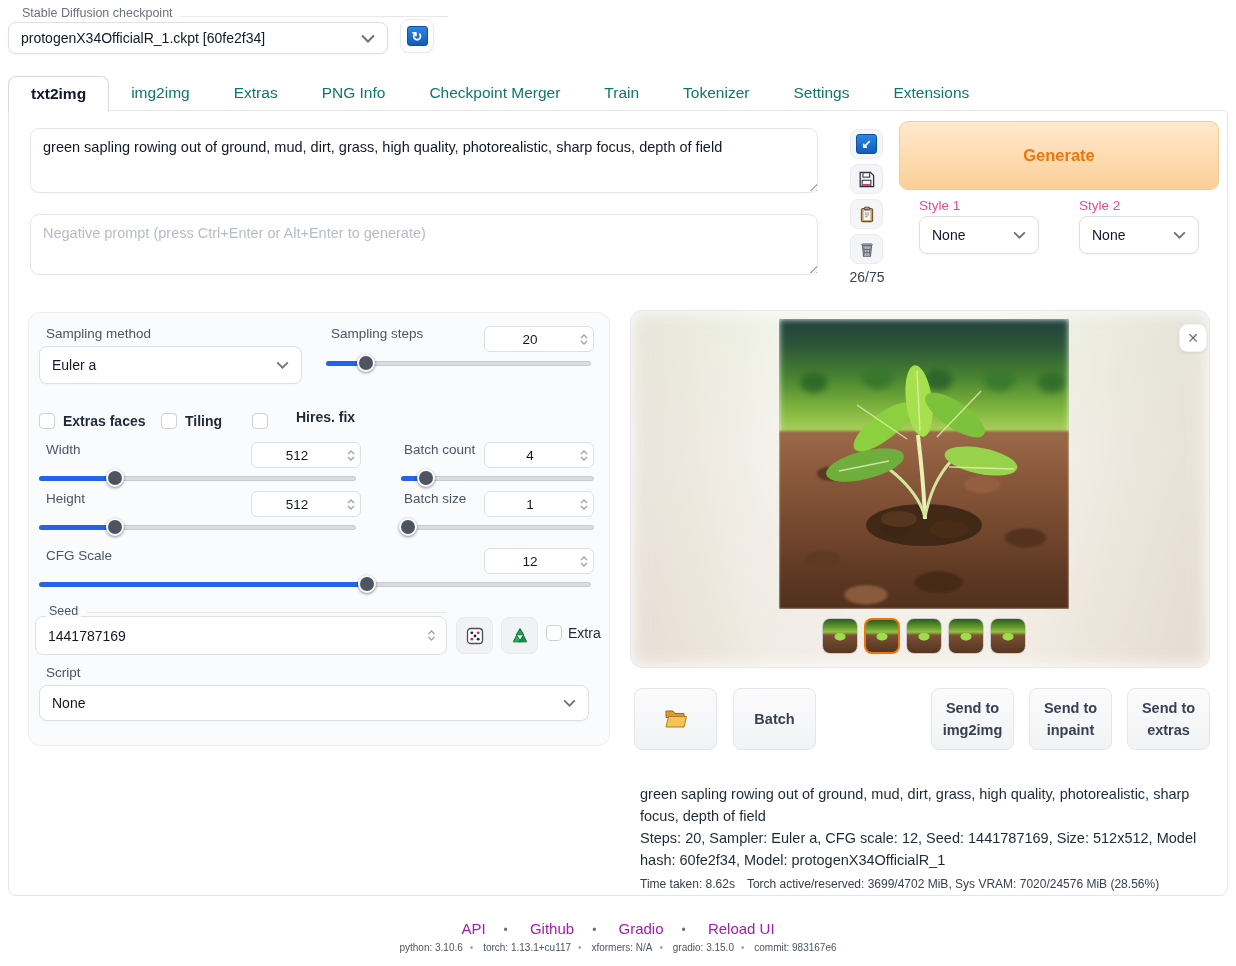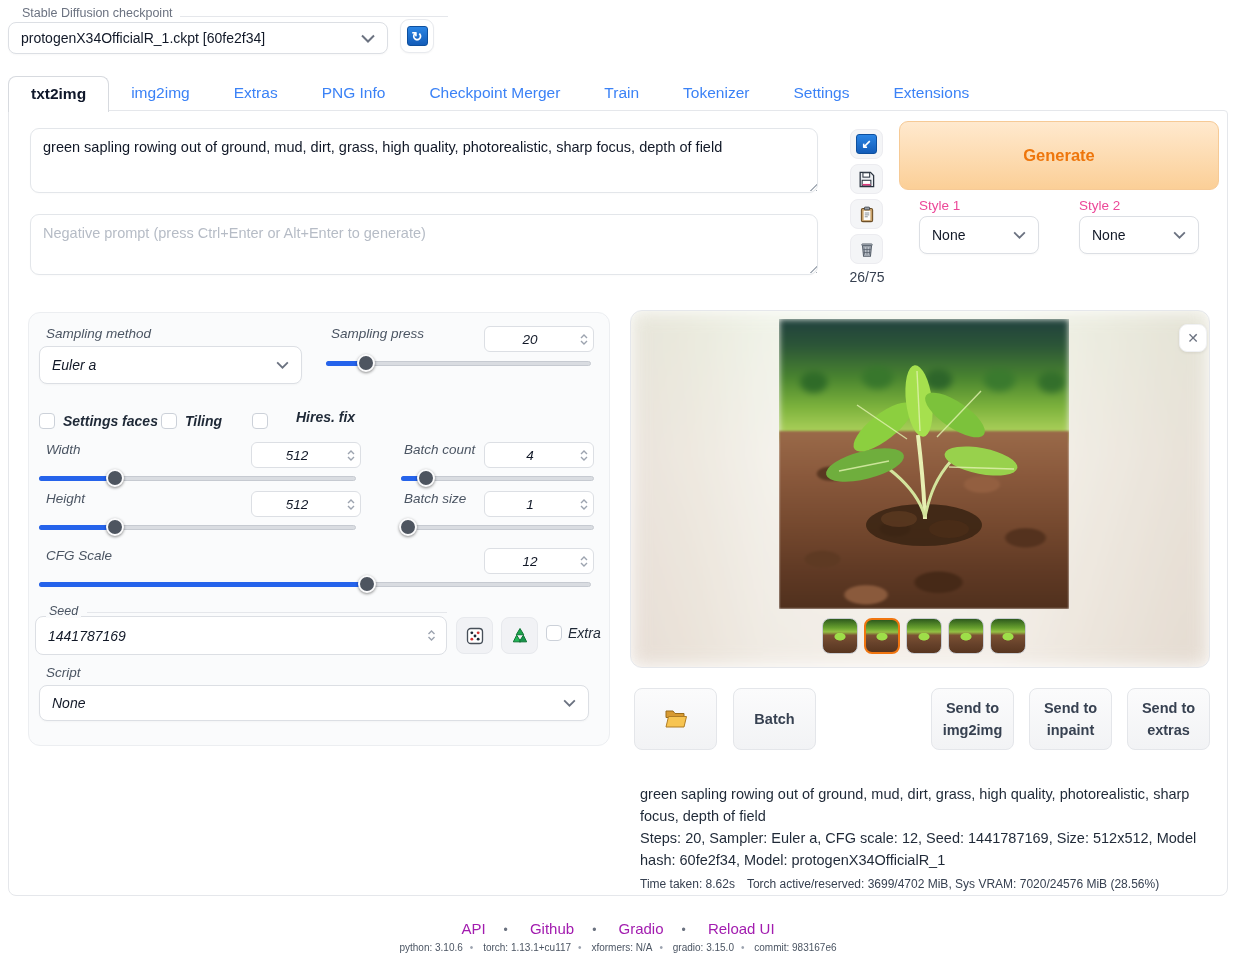--- a/index.html
+++ b/index.html
@@ -11,38 +11,38 @@
   .ckpt-label { position:absolute; left:18px; top:6px; font-size:12.5px; color:#6b7280; background:#fff; padding:0 4px; z-index:2; }
   .ckpt-line { position:absolute; left:180px; top:16px; width:268px; height:1px; background:#e5e7eb; }
   .select { background:#fff; border:1px solid #dcdfe4; border-radius:8px; display:flex; align-items:center; justify-content:space-between; padding:0 12px; cursor:pointer; box-shadow:0 1px 2px rgba(0,0,0,.03); }
   .select .val { font-size:14px; color:#111827; }
   .ckpt-select { position:absolute; left:8px; top:22px; width:380px; height:32px; }
   .iconbtn { position:absolute; background:#fff; border:1px solid #e8eaee; border-radius:9px; display:flex; align-items:center; justify-content:center; cursor:pointer; box-shadow:0 1px 2px rgba(0,0,0,.04); }
   .bluebox { width:21px; height:20px; background:linear-gradient(180deg,#2b85e4,#135cb8); border:1px solid #0d4f9e; border-radius:3px; color:#fff; display:flex; align-items:center; justify-content:center; font-size:13px; font-weight:bold; }
 
   
   .tabbar { position:absolute; left:8px; top:76px; height:35px; display:flex; z-index:3; }
-  .tab { padding:8px 22px 0 22px; font-size:15.5px; color:#3b82f6; cursor:pointer; white-space:nowrap; }
+  .tab { padding:8px 22px 0 22px; font-size:15.5px; color:#0f766e; cursor:pointer; white-space:nowrap; }
   .tab.active { background:#fff; border:1px solid #d7dadf; border-bottom:none; border-radius:8px 8px 0 0; color:#0f172a; font-weight:bold; margin-bottom:-1px; height:36px;text-align:right; }
   .main-panel { position:absolute; left:8px; top:110px; width:1220px; height:786px; border:1px solid #e5e7eb; border-radius:0 4px 8px 8px; background:#fff; }
 
   
   textarea.prompt { position:absolute; border:1px solid #e3e6ea; border-radius:9px; resize:none; padding:10px 12px; font-family:"Liberation Sans",sans-serif; font-size:14.5px; color:#111827; outline:none; box-shadow:0 1px 2px rgba(0,0,0,.02); }
   textarea.prompt::placeholder { color:#b6bcc6; }
   .grip { position:absolute; width:11px; height:11px; background:repeating-linear-gradient(-45deg,#aab1ba 0 1.3px,transparent 1.3px 4px); clip-path:polygon(100% 0,100% 100%,0 100%); pointer-events:none; }
 
   .toolcol-btn { position:absolute; left:850px; width:33px; height:30px; background:#f4f5f7; border:1px solid #ececf0; border-radius:8px; display:flex; align-items:center; justify-content:center; cursor:pointer; }
   .token-counter { position:absolute; left:845px; top:269px; width:44px; text-align:center; font-size:14px; color:#374151; }
 
   .generate { position:absolute; left:899px; top:121px; width:320px; height:69px; border:1px solid #f6ca96; border-radius:9px; background:linear-gradient(180deg,#ffe9ce 0%,#fbcf97 100%); color:#ee760c; font-weight:bold; font-size:16.5px; display:flex; align-items:center; justify-content:center; cursor:pointer; }
   .style-label { position:absolute; font-size:13.5px; color:#ec4899; }
   .style-select { position:absolute; width:120px; height:38px; }
 
   
-  .settings { position:absolute; left:28px; top:312px; width:582px; height:434px; background:#fafbfc; border:1px solid #eceef1; border-radius:12px;font-style:italic; }
+  .settings { position:absolute; left:28px; top:312px; width:582px; height:434px; background:#fafbfc; border:1px solid #eceef1; border-radius:12px; }
   .lbl { position:absolute; font-size:13.5px; color:#4b5563; white-space:nowrap; }
   .numbox { position:absolute; width:110px; height:26px; background:#fff; border:1px solid #dcdfe4; border-radius:6px; display:flex; align-items:center; cursor:text; }
   .numbox .nval { flex:1; text-align:center; font-size:13.5px; color:#111827; }
   .spin { width:18px; height:100%; display:flex; flex-direction:column; align-items:center; justify-content:center; gap:1px; color:#9ca3af; cursor:pointer; }
   .slider { position:absolute; height:18px; cursor:pointer; }
   .slider .track { position:absolute; left:0; right:0; top:7px; height:5px; background:#d9dce1; border:1px solid #c6cad1; border-radius:4px; }
   .slider .fill { position:absolute; left:0; top:7px; height:5px; background:#2563eb; border-radius:4px 0 0 4px; }
   .slider .knob { position:absolute; top:0; width:18px; height:18px; margin-left:-9px; background:#4e5560; border:2px solid #fbfbfc; border-radius:50%; box-shadow:0 1px 3px rgba(0,0,0,.45); }
   .cb { position:absolute; width:16px; height:16px; background:#fff; border:1px solid #ccd1d9; border-radius:4px; cursor:pointer; }
   .cb-label { position:absolute; font-size:14px; color:#1f2937; font-weight:bold; white-space:nowrap; }
@@ -182,40 +182,40 @@
 
   <div class="settings">
     <div class="lbl" style="left:17px; top:13px;">Sampling method</div>
     <div class="select" style="position:absolute; left:10px; top:33px; width:263px; height:38px;">
       <span class="val">Euler a</span>
       <svg class="chev" width="13" height="8" viewBox="0 0 14 9">
           <polyline points="1,1.5 7,7.5 13,1.5" fill="none" stroke="#6b7280" stroke-width="2"></polyline>
         </svg>
     </div>
 
-    <div class="lbl" style="left:302px; top:13px;">Sampling press</div>
+    <div class="lbl" style="left:302px; top:13px;">Sampling steps</div>
     <div class="numbox" style="left:455px; top:13px;">
       <span class="nval">20</span>
       <span class="spin">
           <svg width="8" height="5" viewBox="0 0 8 5">
             <polyline points="1,4 4,1 7,4" fill="none" stroke="#9ca3af" stroke-width="1.4"></polyline>
           </svg>
           <svg width="8" height="5" viewBox="0 0 8 5">
             <polyline points="1,1 4,4 7,1" fill="none" stroke="#9ca3af" stroke-width="1.4"></polyline>
           </svg>
         </span>
     </div>
     <div class="slider" style="left:297px; top:41px; width:265px;">
       <div class="track"></div>
         <div class="fill" style="width:15%;"></div>
         <div class="knob" style="left:15%;"></div>
     </div>
 
     <div class="cb" style="left:10px; top:100px;"></div>
-    <div class="cb-label" style="left:34px; top:100px;">Settings faces</div>
+    <div class="cb-label" style="left:34px; top:100px;">Extras faces</div>
     <div class="cb" style="left:132px; top:100px;"></div>
     <div class="cb-label" style="left:156px; top:100px;">Tiling</div>
     <div class="cb" style="left:223px; top:100px;"></div>
     <div class="cb-label" style="left:247px; top:96px;margin-left:20px;">Hires. fix</div>
 
     <div class="lbl" style="left:17px; top:129px;">Width</div>
     <div class="numbox" style="left:222px; top:129px;">
       <span class="nval">512</span>
       <span class="spin">
           <svg width="8" height="5" viewBox="0 0 8 5">

